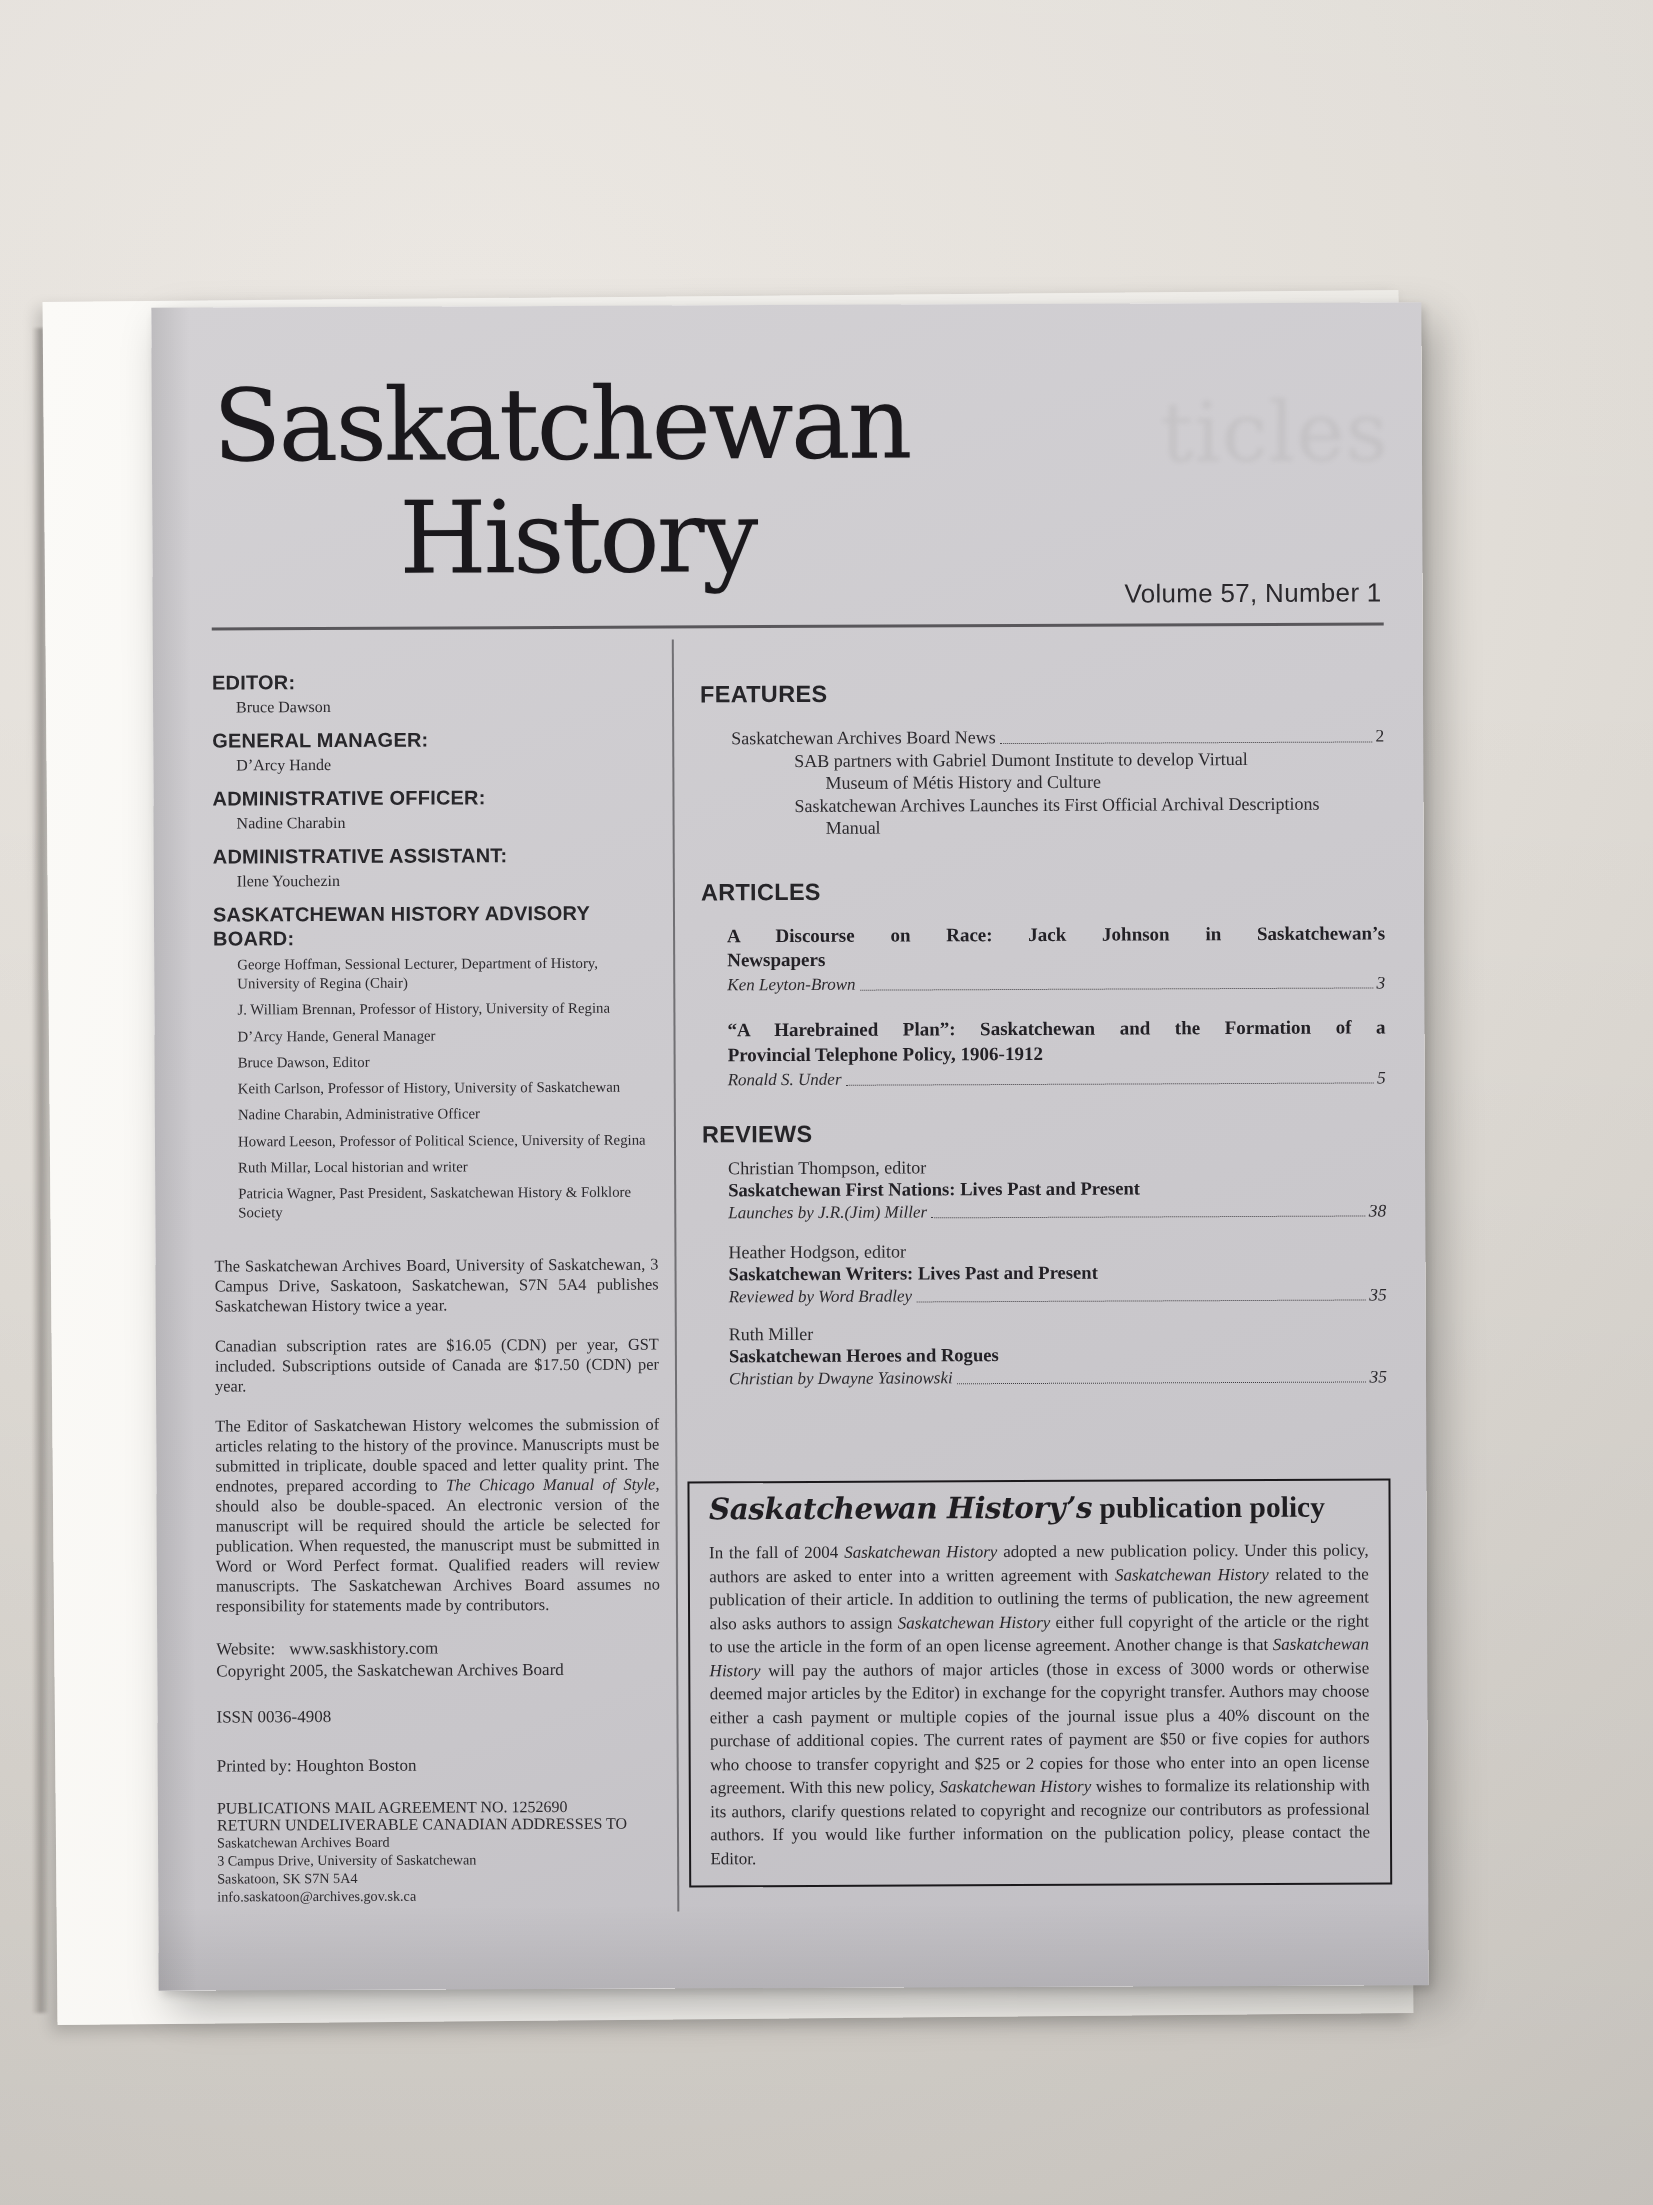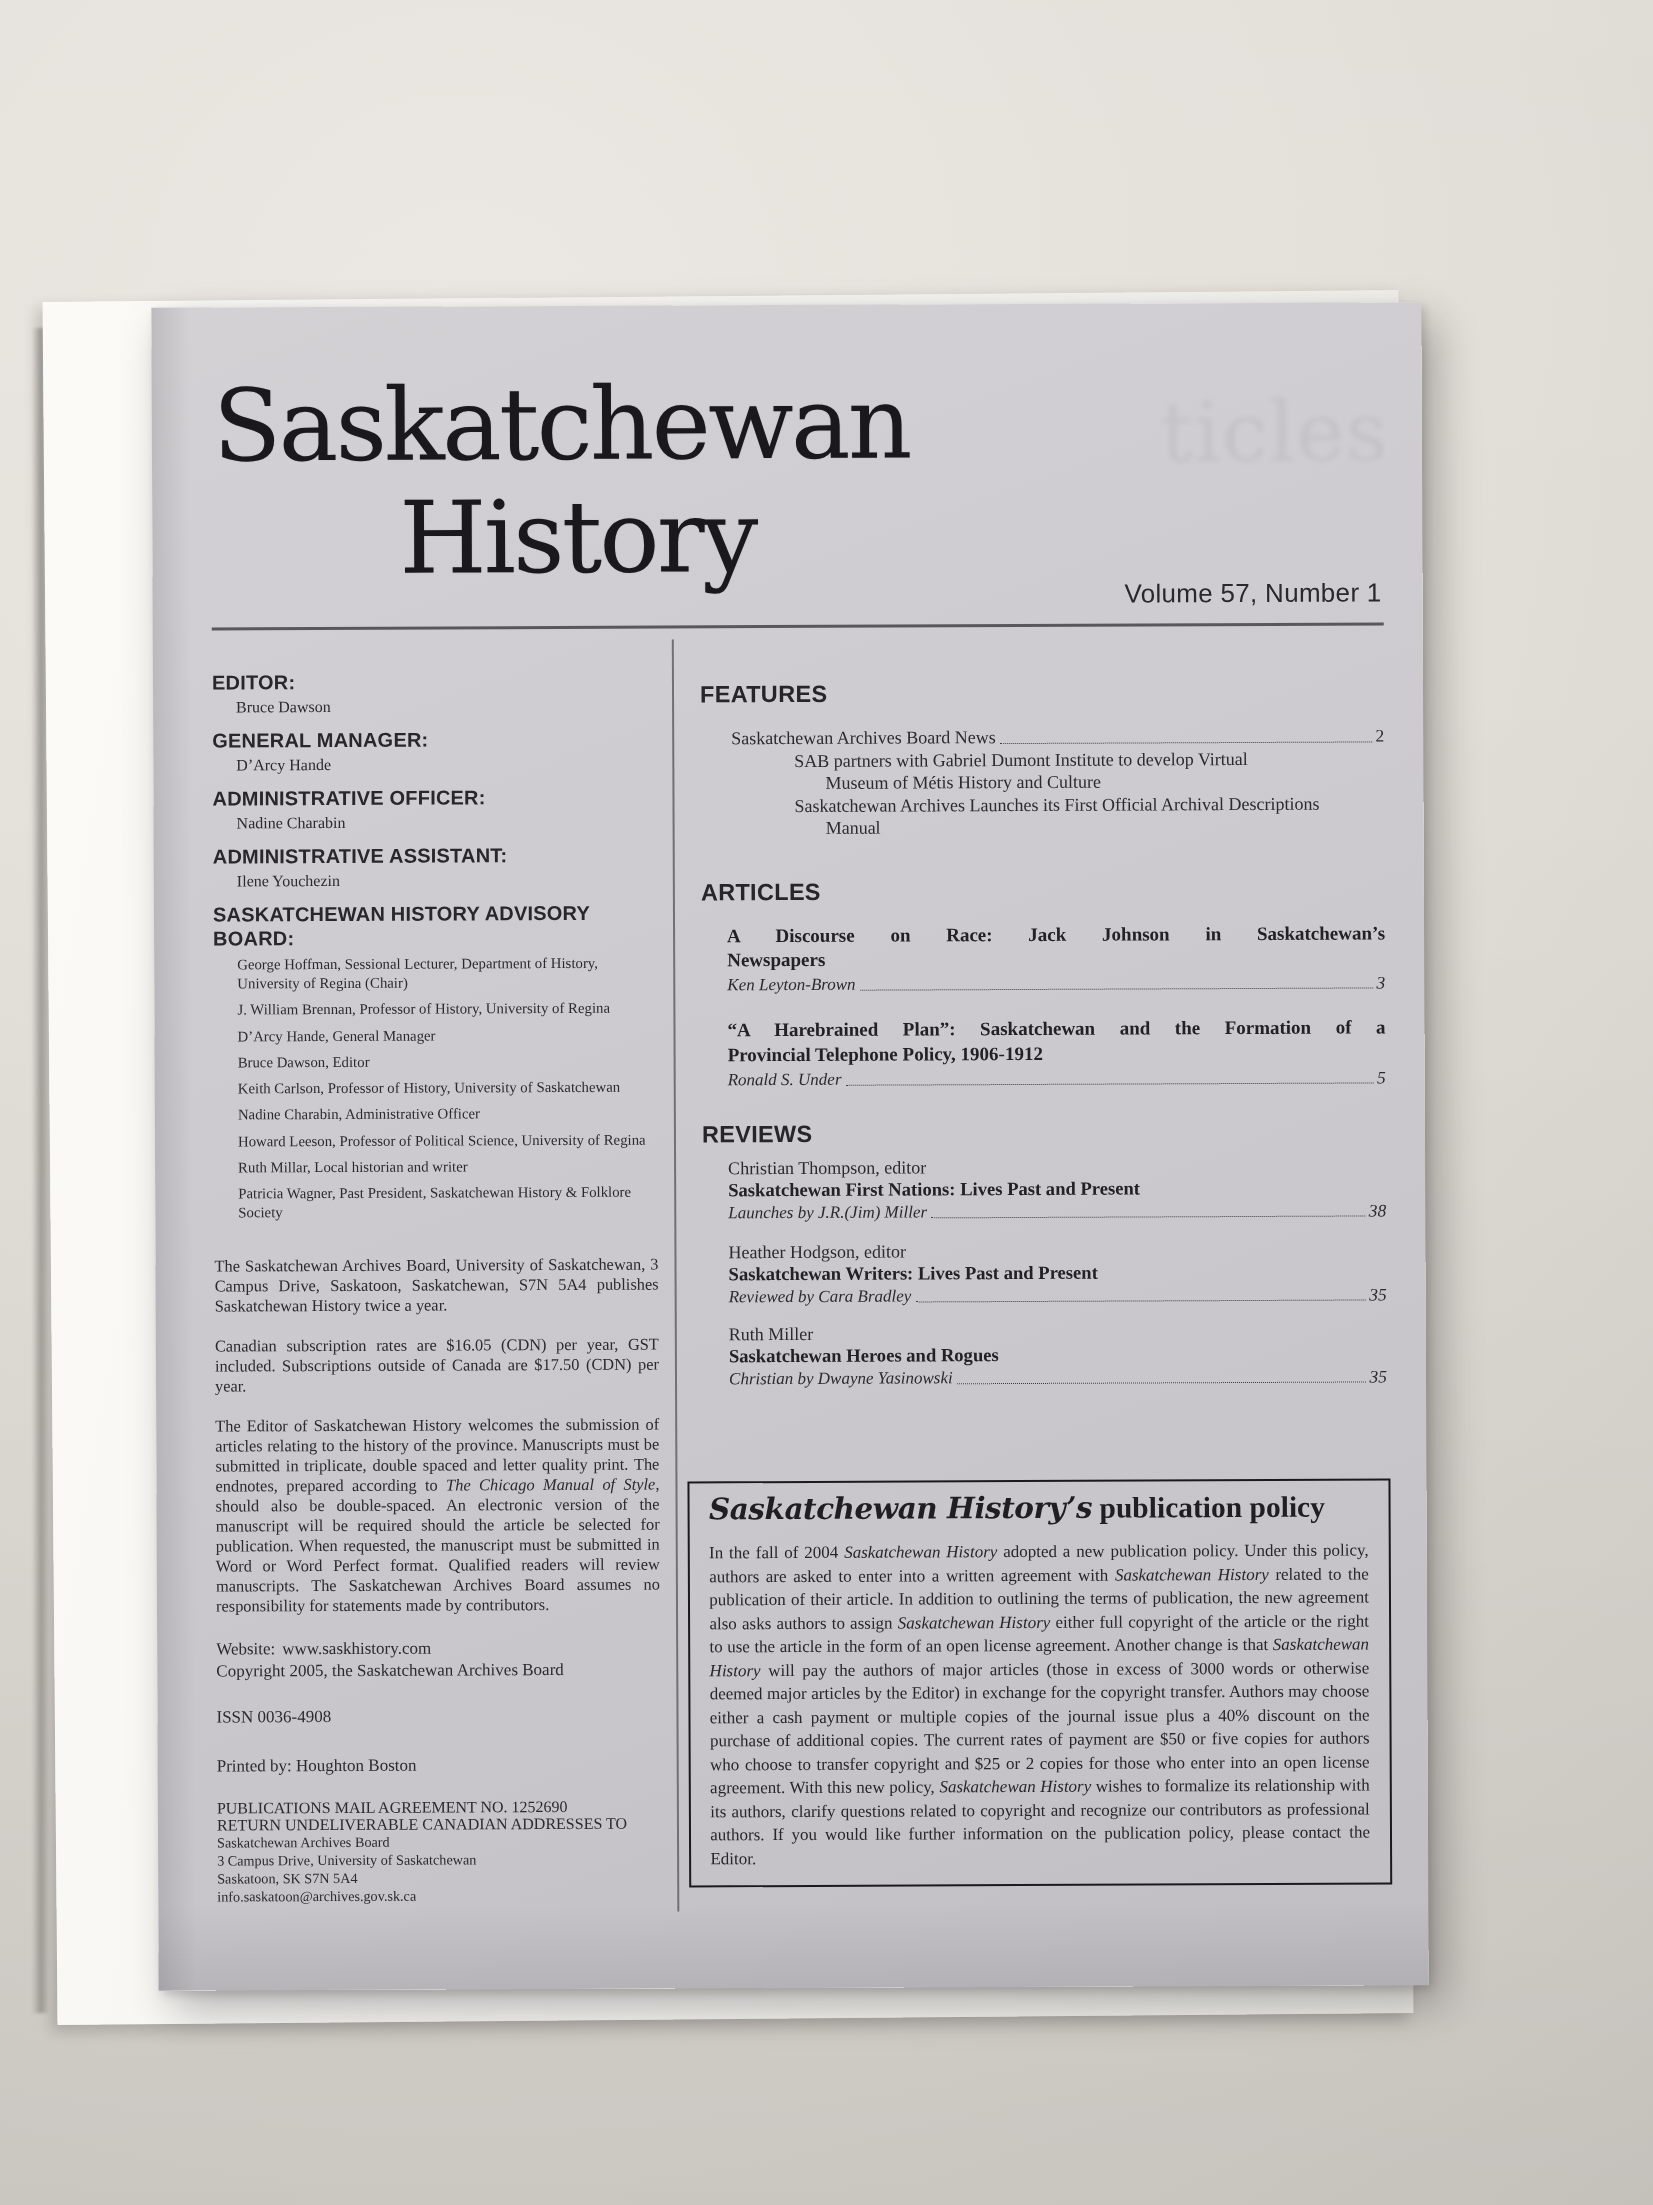--- a/index.html
+++ b/index.html
@@ -60,21 +60,21 @@
 
   .role{margin-bottom:11px;}
   .role-label{font-family:"Liberation Sans", sans-serif;font-weight:700;font-size:20px;line-height:24px;letter-spacing:0.2px;color:#28272b;}
   .role-name{font-size:16px;line-height:18.6px;margin:4.4px 0 0 24px;}
   .board-heading{font-family:"Liberation Sans", sans-serif;font-weight:700;font-size:20px;line-height:24px;letter-spacing:0.2px;color:#28272b;}
   .board-list{list-style:none;margin:5.5px 0 0 24px;padding:0;}
   .board-list li{font-size:14.8px;line-height:18.6px;margin-bottom:7.7px;}
   .para{font-size:16.4px;line-height:20px;text-align:justify;margin:0;}
   .p1{margin-top:35px;} .p2{margin-top:19.7px;} .p3{margin-top:19.7px;}
   .site-line{margin-top:22px;font-size:17px;line-height:21px;}
-  .site-line .lbl{margin-right:7px;}
+  .site-line .lbl{margin-right:14px;}
   .copyright{margin-top:1.1px;font-size:17px;line-height:21px;}
   .issn{margin-top:25px;font-size:17px;line-height:21px;}
   .printed{margin-top:28px;font-size:17px;line-height:21px;}
   .mail{margin-top:23px;}
   .mail-caps{font-size:16px;line-height:17px;}
   .mail-line{font-size:14.2px;line-height:18px;}
 
   .sec-heading{font-family:"Liberation Sans", sans-serif;font-weight:700;font-size:23.5px;line-height:26px;letter-spacing:0.3px;color:#262529;}
   .h-articles{margin-top:39px;} .h-reviews{margin-top:30px;}
   .feat-row{display:flex;align-items:flex-end;margin:20px 0 0 31px;font-size:18px;line-height:23px;}
@@ -210,21 +210,21 @@
           <span>Launches by J.R.(Jim) Miller</span>
           <span class="dots"></span>
           <span class="pg">38</span>
         </div>
       </div>
 
       <div class="review r2">
         <div class="review-byline">Heather Hodgson, editor</div>
         <div class="review-title">Saskatchewan Writers:  Lives Past and Present</div>
         <div class="leader-row">
-          <span>Reviewed by Cara Bradley</span>
+          <span>Reviewed by Word Bradley</span>
           <span class="dots"></span>
           <span class="pg">35</span>
         </div>
       </div>
 
       <div class="review r3">
         <div class="review-byline">Ruth Miller</div>
         <div class="review-title">Saskatchewan Heroes and Rogues</div>
         <div class="leader-row">
           <span>Christian by Dwayne Yasinowski</span>

